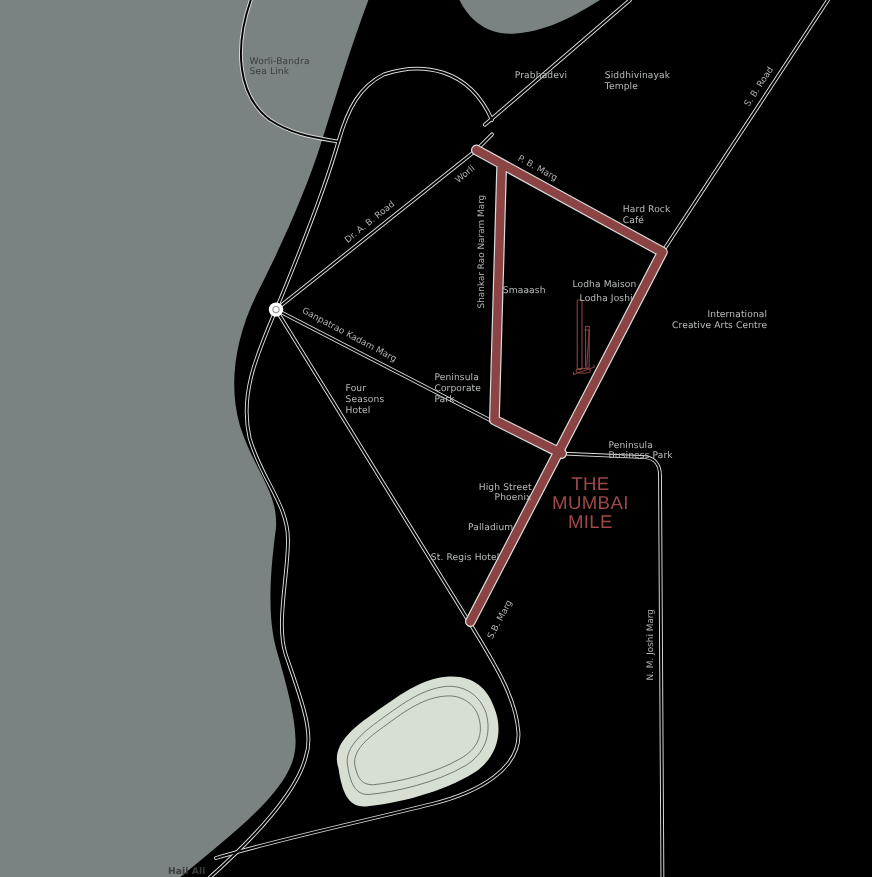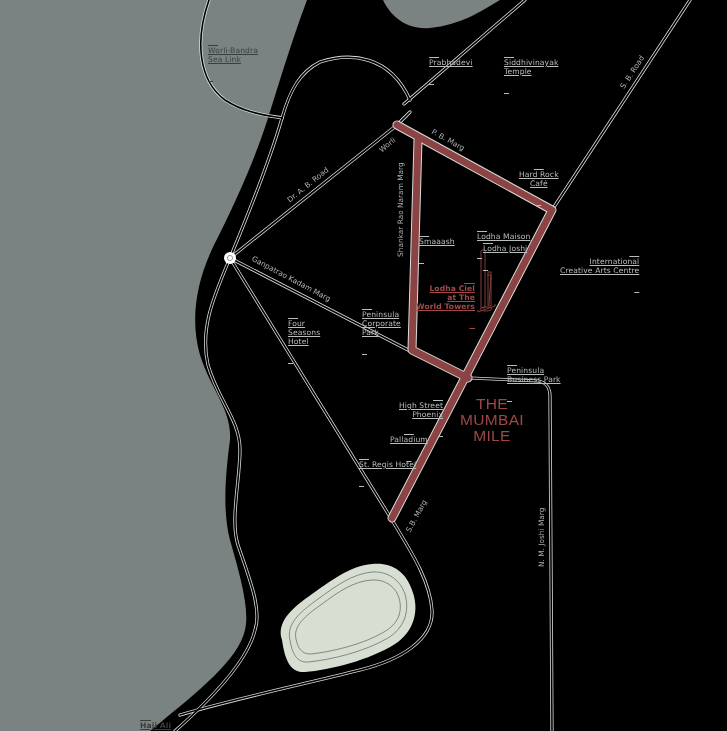--- a/index.html
+++ b/index.html
@@ -12,21 +12,20 @@
       font-family: "DejaVu Sans", "Liberation Sans", sans-serif;
     }
     #map svg.layer { position: absolute; left: 0; top: 0; }
     .lbl {
       position: absolute;
       font-size: 7.6px;
       line-height: 9px;
       color: #b9bdbc;
       white-space: pre;
       letter-spacing: 0.1px;
-      text-decoration: underline;
     }
     .lbl.dark { color: #3a3d3d; }
     .lbl.bold { font-weight: bold; }
     .lbl.accent { color: #a24a4a; font-weight: bold; }
     .lbl.right { text-align: right; }
     .road-lbl {
       position: absolute;
       font-size: 7.4px;
       line-height: 8px;
       color: #aeb2b1;
@@ -124,21 +123,21 @@
 
   <div class="lbl dark" style="left:208px; top:28px;">
     <div>Worli-Bandra</div><div>Sea Link</div>
   </div>
   <div class="lbl" style="left:429px; top:40px;">
     <div>Prabhadevi</div>
   </div>
   <div class="lbl" style="left:504px; top:40px;">
     <div>Siddhivinayak</div><div>Temple</div>
   </div>
-  <div class="lbl" style="left:519px; top:152px;text-align:center;">
+  <div class="lbl" style="left:519px; top:152px;">
     <div>Hard Rock</div><div>Café</div>
   </div>
   <div class="lbl" style="left:419px; top:219px;">
     <div>Smaaash</div>
   </div>
   <div class="lbl" style="left:477px; top:214px;">
     <div>Lodha Maison</div>
   </div>
   <div class="lbl" style="left:483px; top:226px;">
     <div>Lodha Joshi</div>
@@ -161,23 +160,20 @@
   <div class="lbl" style="left:390px; top:417px;text-align:center;">
     <div>Palladium</div>
   </div>
   <div class="lbl" style="left:359px; top:442px;">
     <div>St. Regis Hotel</div>
   </div>
   <div class="lbl dark bold" style="left:140px; top:703px;">
     <div>Haji Ali</div>
   </div>
 
-  <div class="lbl accent right" style="left:412px; top:266px; width:63px;">
-    <div>Lodha Ciel</div><div>at The</div><div>World Towers</div>
-  </div>
 
   <div class="title">
     <div>THE</div>
     <div>MUMBAI</div>
     <div>MILE</div>
   </div>
 
   <div class="road-lbl" style="left:619px; top:86px; transform: rotate(-57deg);">S. B. Road</div>
   <div class="road-lbl" style="left:434px; top:128px; transform: rotate(29deg);">P. B. Marg</div>
   <div class="road-lbl" style="left:378px; top:148px; transform: rotate(-39deg);">Worli</div>

